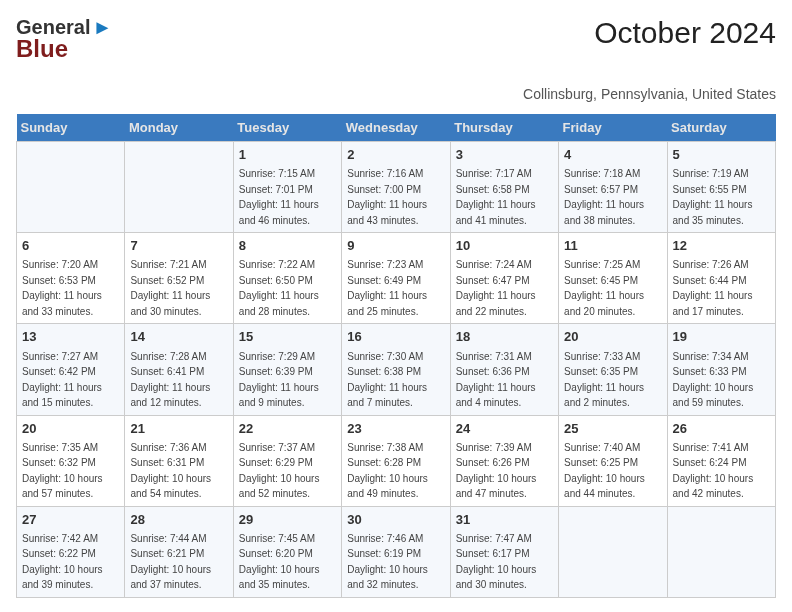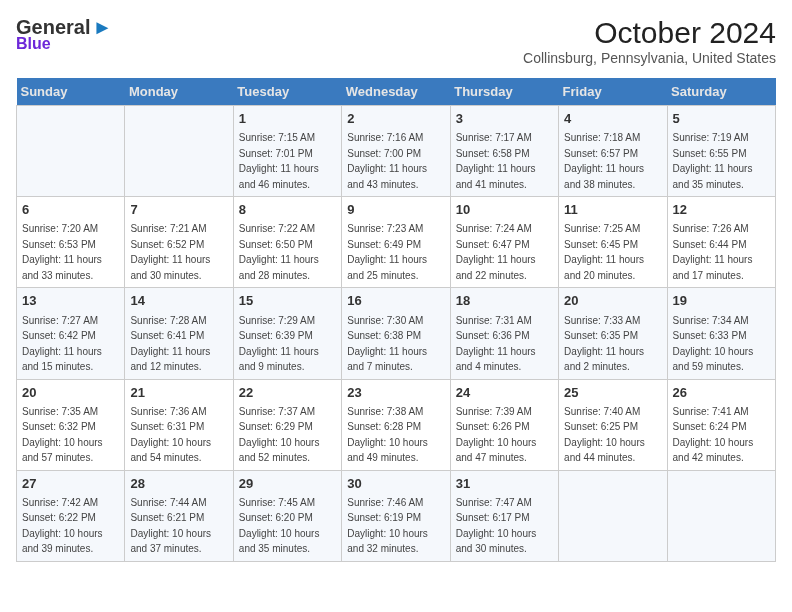--- a/index.html
+++ b/index.html
@@ -74,26 +74,26 @@
 </head>
 <body>
 
 <div class="header">
   <div class="logo-row">
     <div class="logo-text-group">
       <span style="display:flex;align-items:center;">
         <span style="font-size:20px;font-weight:bold;color:#333;">General</span>
         <span style="color:#1a7abf;font-size:20px;margin-left:2px;">►</span>
       </span>
-      <span style="font-size:16px;font-weight:bold;color:#6d28d9;margin-top:-4px;">Blue</span>
+      <span style="font-size:24px;font-weight:bold;color:#7f1d1d;margin-top:-4px;">Blue</span>
     </div>
   </div>
   <div class="title-section">
     <div style="font-size:30px;font-weight:300;color:#222;">October 2024</div>
-    <div style="font-size:14px;color:#555;">Collinsburg, Pennsylvania, United States</div>
+    <div style="font-size:14px;color:#555;margin-top:36px;">Collinsburg, Pennsylvania, United States</div>
   </div>
 </div>
 
 <table>
   <thead>
     <tr>
     <th>Sunday</th>
         <th>Monday</th>
         <th>Tuesday</th>
         <th>Wednesday</th>

